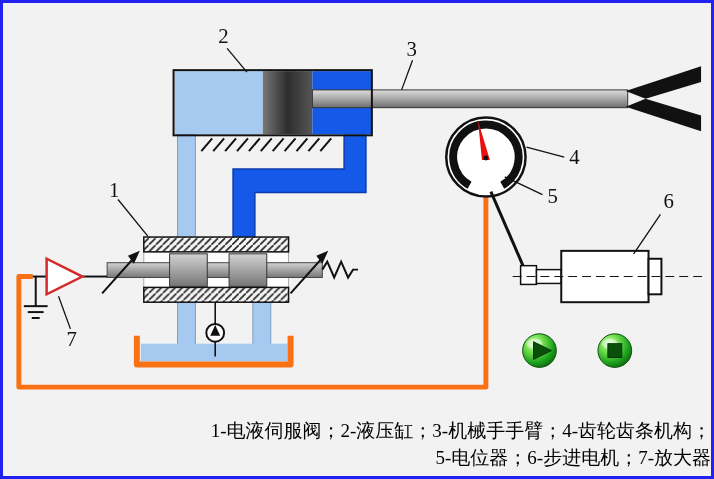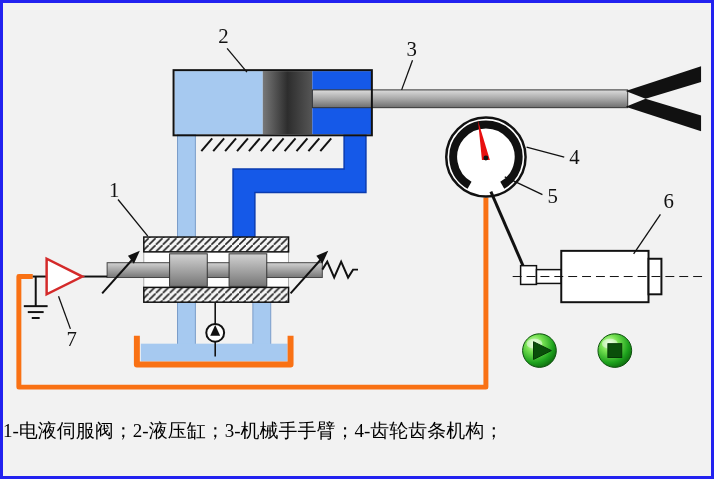--- a/index.html
+++ b/index.html
@@ -8,21 +8,21 @@
     width:714px;height:479px;
     box-sizing:border-box;
     border:3px solid #2222f0;
     background:#f2f2f2;
     overflow:hidden;
     font-family:"Liberation Serif","DejaVu Serif",serif;
   }
   #diagram{position:absolute;left:0;top:0;}
   #caption{
     position:absolute;left:0;right:0;top:414px;
-    text-align:left;color:#000;
+    text-align:right;color:#000;
     font-size:19px;line-height:27px;
     font-family:"Liberation Serif","DejaVu Serif",serif;
   }
   .cap-line{display:block;white-space:nowrap;}
   text.plabel{font-family:"Liberation Serif","DejaVu Serif",serif;font-size:21px;fill:#111;}
 </style>
 </head>
 <body>
 
 <div id="frame">
@@ -172,15 +172,16 @@
   </g>
   <g style="cursor:pointer;">
     <circle cx="617" cy="352" r="17" fill="url(#btnGrad)" stroke="#0c4f0c" stroke-width="1"></circle>
     <ellipse cx="612" cy="345" rx="8" ry="5" fill="rgba(255,255,255,0.45)"></ellipse>
     <rect x="610" y="345" width="14" height="14" fill="#0a4f0a" stroke="#063906" stroke-width="1"></rect>
   </g>
 </svg>
 
 <div id="caption">
   <span class="cap-line">1-电液伺服阀；2-液压缸；3-机械手手臂；4-齿轮齿条机构；</span>
+  <span class="cap-line">5-电位器；6-步进电机；7-放大器</span>
 </div>
 
 </div>
 
 </body></html>

